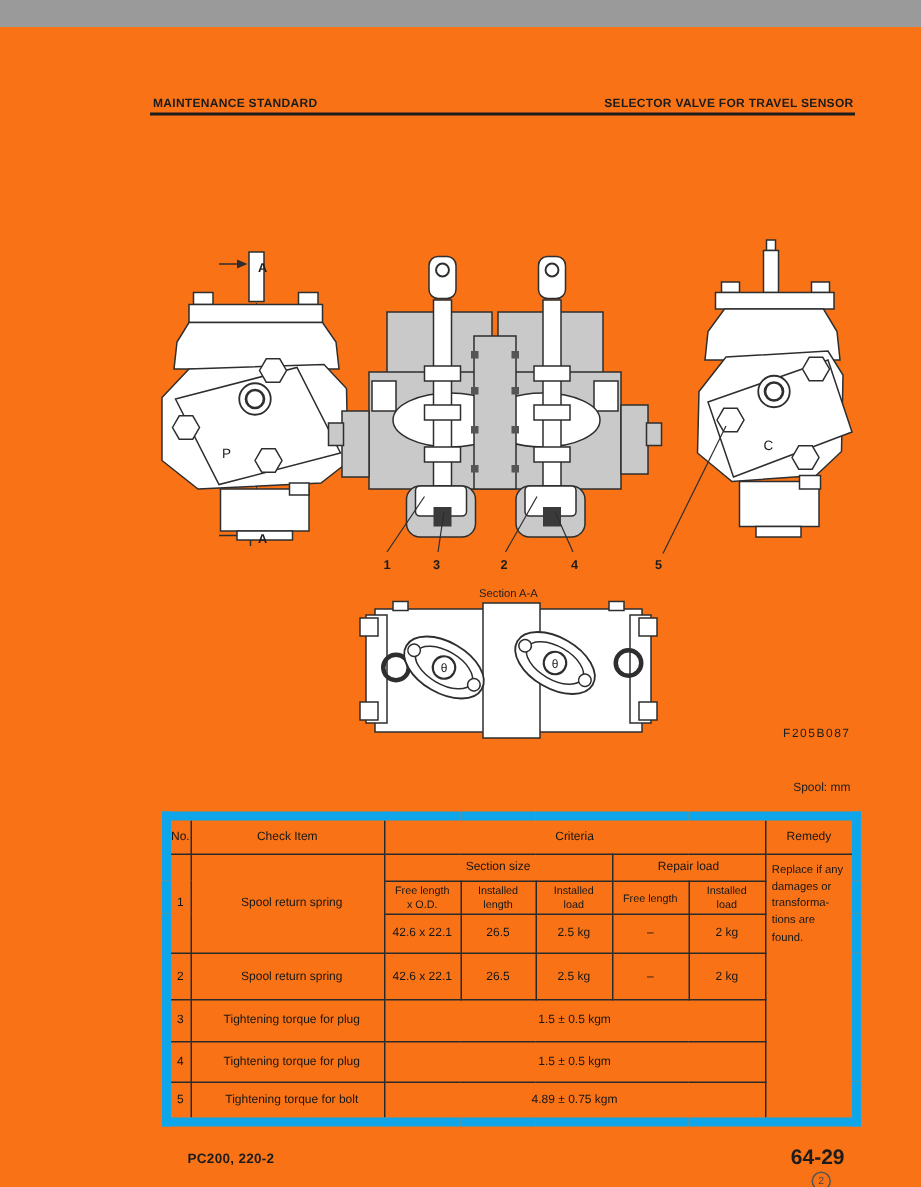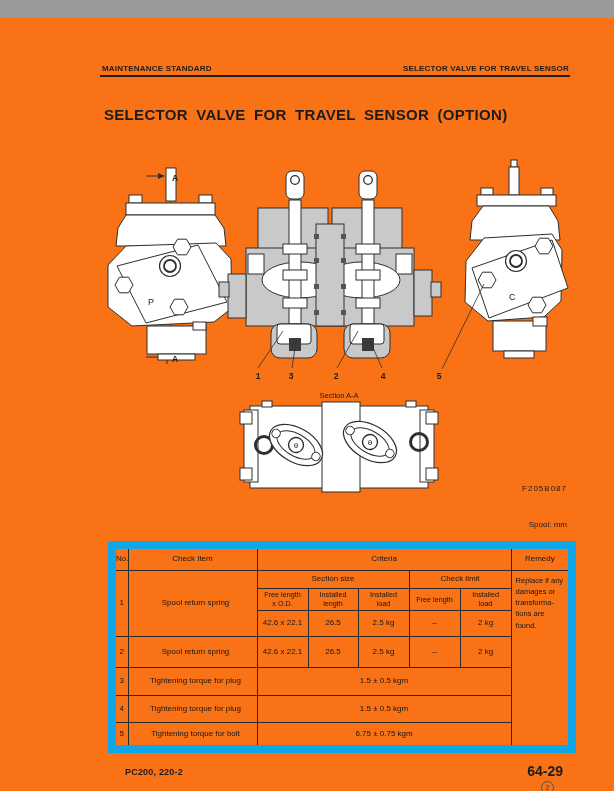--- a/index.html
+++ b/index.html
@@ -17,21 +17,21 @@
   .doc-title{left:104px;top:88px;font-size:15px;font-weight:bold;letter-spacing:.3px;word-spacing:4px;}
   
   .fig-svg{left:0;top:0;}
   .fig-code{right:47px;top:466px;font-size:8px;letter-spacing:1px;}
   .unit-note{right:47px;top:502px;font-size:8px;}
   
   .spec-table{
     position:absolute;left:108px;top:523px;width:460px;
     border-collapse:collapse;table-layout:fixed;
     font-size:8px;line-height:1.25;color:#161616;
-    border:8px solid #0ea5e9;
+    border:6px solid #0ea5e9;
   }
   .spec-table td{border:1px solid #2a2a2a;padding:0;text-align:center;vertical-align:middle;}
   .spec-table td.item{text-align:center;padding-left:6px;}
   .spec-table tr.r-head{height:25px;}
   .spec-table tr.r-g{height:18px;}
   .spec-table tr.r-sub{height:22px;}
   .spec-table tr.r-sub td{font-size:7.2px;}
   .spec-table tr.r-v1{height:26px;}
   .spec-table tr.r-2{height:31px;}
   .spec-table tr.r-3{height:28px;}
@@ -54,21 +54,20 @@
 </style>
 </head>
 <body>
 
 <div class="page">
 
   <div class="abs hdr-left">MAINTENANCE STANDARD</div>
   <div class="abs hdr-right">SELECTOR VALVE FOR TRAVEL SENSOR</div>
   <div class="abs hdr-rule"></div>
 
-  <div class="abs doc-title">SELECTOR VALVE FOR TRAVEL SENSOR (OPTION)</div>
 
   <svg class="abs fig-svg" width="614" height="500" viewBox="0 0 614 500">
 
     <g stroke="#2e2e2e" fill="none" stroke-width="1">
       <line x1="171" y1="150" x2="171" y2="342" stroke-width="0.6" stroke-dasharray="9 3 2 3"></line>
 
       <line x1="146" y1="158" x2="162" y2="158"></line>
       <path d="M165,158 l-7,-3 v6 z" fill="#2e2e2e" stroke="none"></path>
       <line x1="167" y1="151" x2="167" y2="165"></line>
       <line x1="146" y1="339" x2="162" y2="339"></line>
@@ -234,21 +233,21 @@
         <tr class="r-head">
       <td>No.</td>
       <td>Check Item</td>
       <td colspan="5">Criteria</td>
       <td>Remedy</td>
     </tr>
     <tr class="r-g">
       <td rowspan="3">1</td>
       <td rowspan="3" class="item">Spool return spring</td>
       <td colspan="3">Section size</td>
-      <td colspan="2">Check limit</td>
+      <td colspan="2">Repair load</td>
       <td rowspan="7" class="remedy">Replace if any
 damages or
 transforma-
 tions are
 found.</td>
     </tr>
     <tr class="r-sub">
       <td class="pre">Free length
 x O.D.</td>
       <td class="pre">Installed
@@ -281,21 +280,21 @@
       <td colspan="5">1.5 ± 0.5 kgm</td>
     </tr>
     <tr class="r-4">
       <td>4</td>
       <td class="item">Tightening torque for plug</td>
       <td colspan="5">1.5 ± 0.5 kgm</td>
     </tr>
     <tr class="r-5">
       <td>5</td>
       <td class="item">Tightening torque for bolt</td>
-      <td colspan="5">6.75 ± 0.75 kgm</td>
+      <td colspan="5">4.89 ± 0.75 kgm</td>
     </tr>
   </tbody>
     </table>
 
   <div class="abs ftr-model">PC200, 220-2</div>
   <div class="abs ftr-page">64-29</div>
   <div class="abs ftr-note">2</div>
 
 </div>
 

